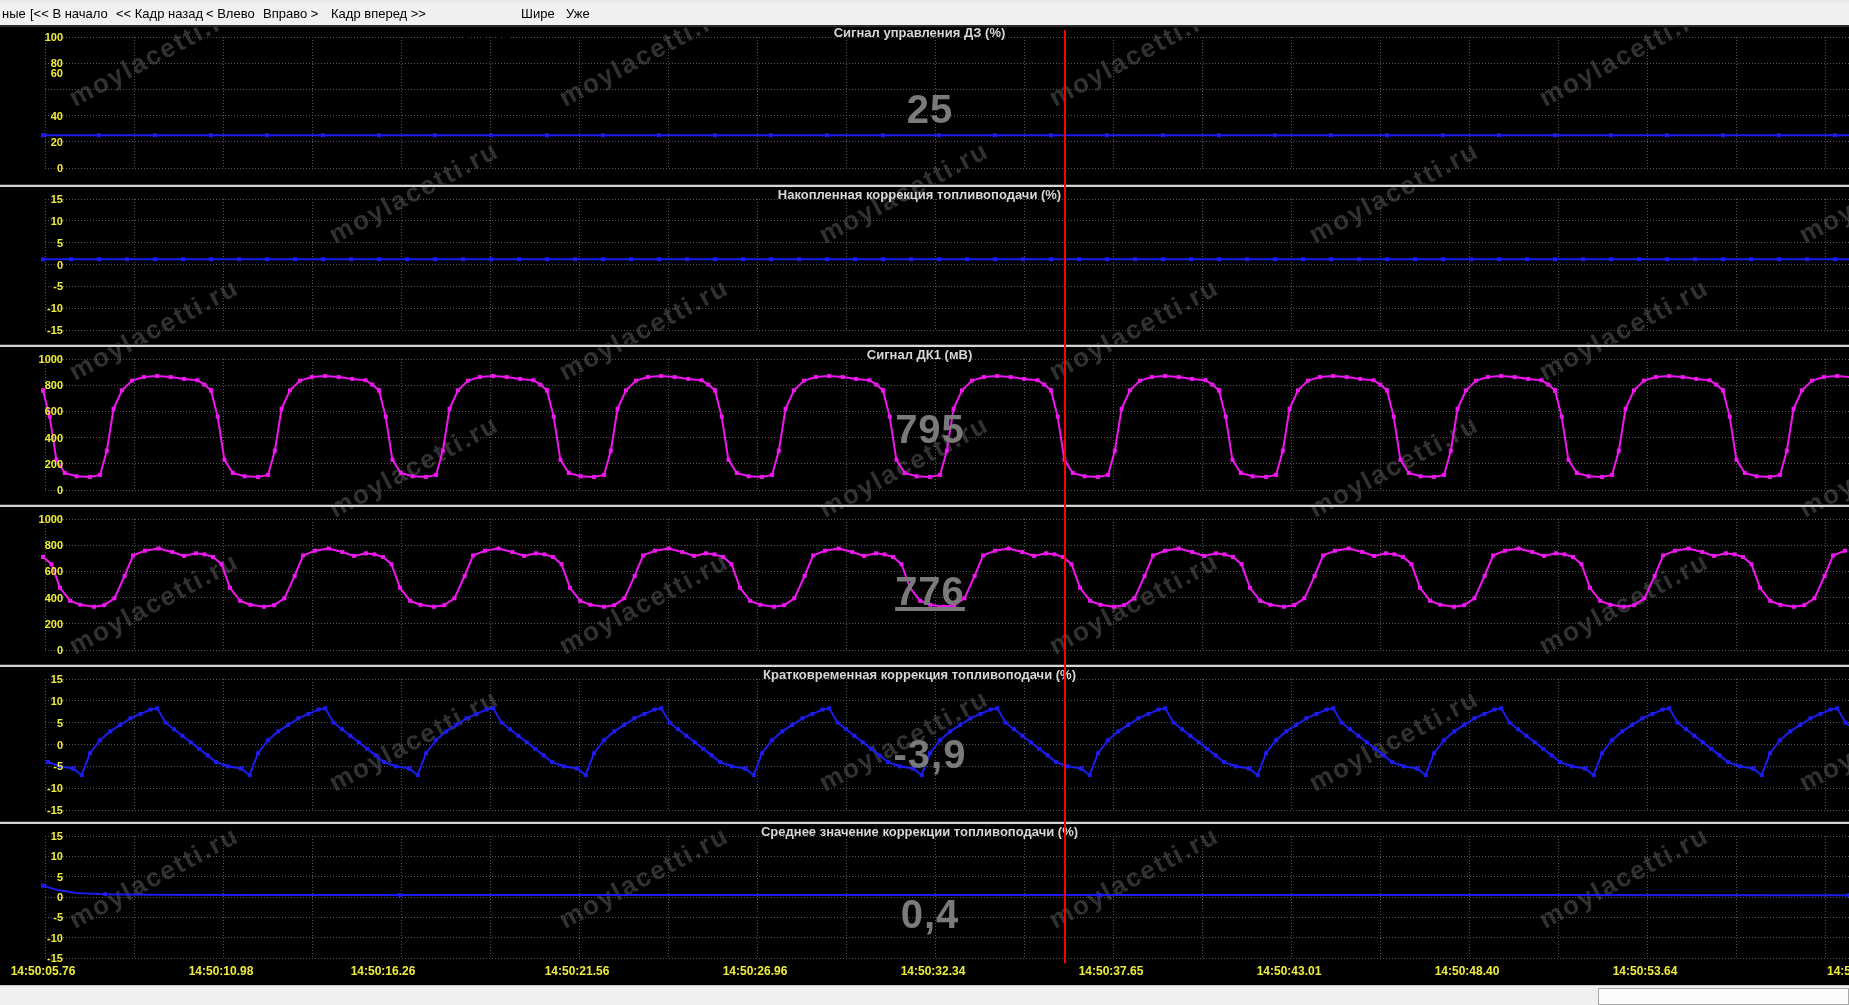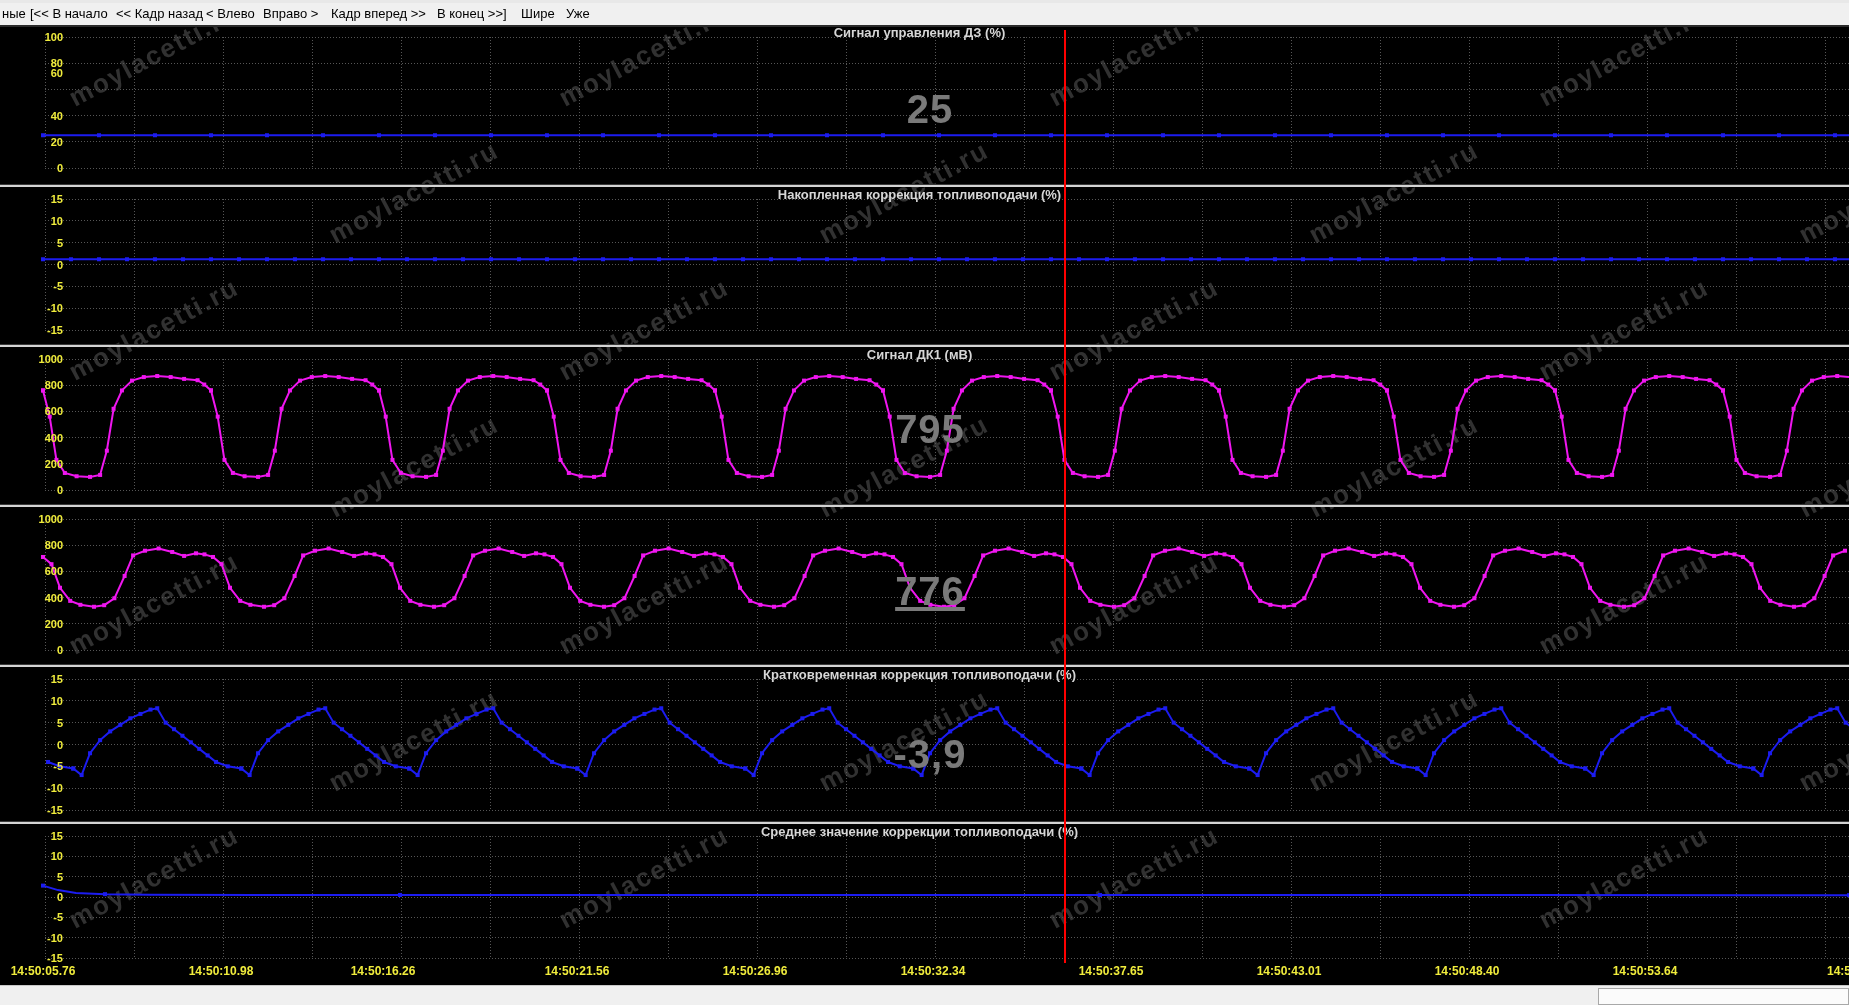--- a/index.html
+++ b/index.html
@@ -984,41 +984,42 @@
           <line x1="1647" y1="12" x2="1647" y2="134" stroke="#565656" stroke-width="1" stroke-dasharray="1 2" shape-rendering="crispEdges"></line>
           <line x1="1736" y1="12" x2="1736" y2="134" stroke="#565656" stroke-width="1" stroke-dasharray="1 2" shape-rendering="crispEdges"></line>
           <line x1="1825" y1="12" x2="1825" y2="134" stroke="#565656" stroke-width="1" stroke-dasharray="1 2" shape-rendering="crispEdges"></line>
           <polyline points="43.0,61.6 58.0,66.1 76.0,68.9 105.0,70.2 150.0,70.8 400.0,71.0 1100.0,71.0 1849.0,71.2" fill="none" stroke="#1c1cf0" stroke-width="2"></polyline>
           <rect x="41" y="59.61333333333333" width="4" height="4" fill="#1c1cf0"></rect>
           <rect x="103" y="68.15333333333334" width="4" height="4" fill="#1c1cf0"></rect>
           <rect x="398" y="68.96666666666667" width="4" height="4" fill="#1c1cf0"></rect>
           <rect x="1098" y="69.048" width="4" height="4" fill="#1c1cf0"></rect>
           <rect x="1847" y="69.17" width="4" height="4" fill="#1c1cf0"></rect>
         </svg>
+        <div class="big-value" style="top: 68px;">0,4</div>
       </div>
       <div class="time-label" style="left: 43px; transform: translateX(-50%);">14:50:05.76</div>
       <div class="time-label" style="left: 221px; transform: translateX(-50%);">14:50:10.98</div>
       <div class="time-label" style="left: 383px; transform: translateX(-50%); text-align: right;">14:50:16.26</div>
       <div class="time-label" style="left: 577px; transform: translateX(-50%);">14:50:21.56</div>
       <div class="time-label" style="left: 755px; transform: translateX(-50%);">14:50:26.96</div>
       <div class="time-label" style="left: 933px; transform: translateX(-50%);">14:50:32.34</div>
       <div class="time-label" style="left: 1111px; transform: translateX(-50%);">14:50:37.65</div>
       <div class="time-label" style="left: 1289px; transform: translateX(-50%);">14:50:43.01</div>
       <div class="time-label" style="left: 1467px; transform: translateX(-50%);">14:50:48.40</div>
       <div class="time-label" style="left: 1645px; transform: translateX(-50%);">14:50:53.64</div>
       <div class="time-label" style="left: 1827px;">14:5</div>
     </div>
   <div id="menubar">
       <div class="menu-item" style="left: 2px;">ные</div>
       <div class="menu-item" style="left: 30px;">[&lt;&lt; В начало</div>
       <div class="menu-item" style="left: 116px;">&lt;&lt; Кадр назад</div>
       <div class="menu-item" style="left: 206px;">&lt; Влево</div>
       <div class="menu-item" style="left: 263px;">Вправо &gt;</div>
       <div class="menu-item" style="left: 331px;">Кадр вперед &gt;&gt;</div>
-      <div class="menu-item" style="left: 437px;">В конец &gt;&gt;]</div>
+      <div class="menu-item" style="left: 462px; margin-top: 20px;">В конец &gt;&gt;]</div>
       <div class="menu-item" style="left: 521px;">Шире</div>
       <div class="menu-item" style="left: 566px;">Уже</div>
     </div>
   <div id="cursor" style="left: 1064px;"></div>
   <div id="scrollbar">
     <div id="thumb"></div>
   </div>
 </div>
 
 </body></html>

